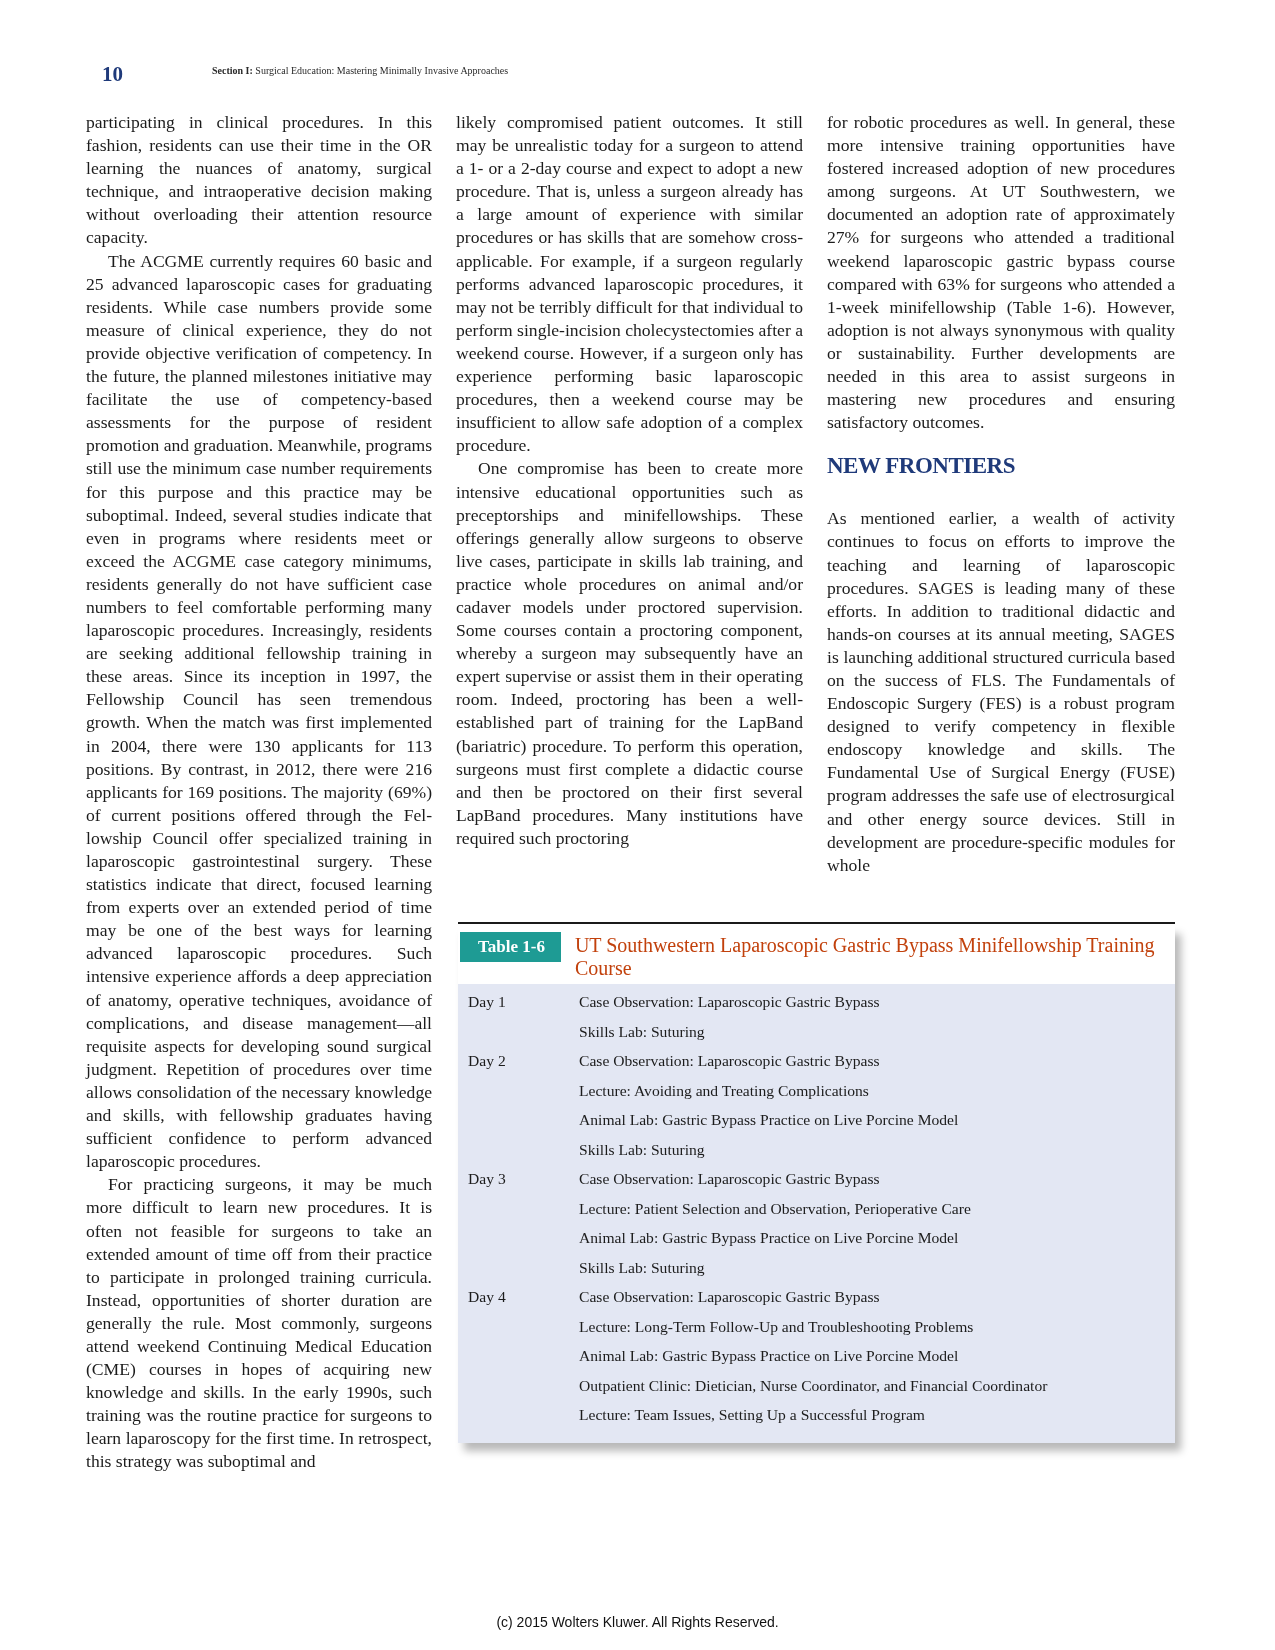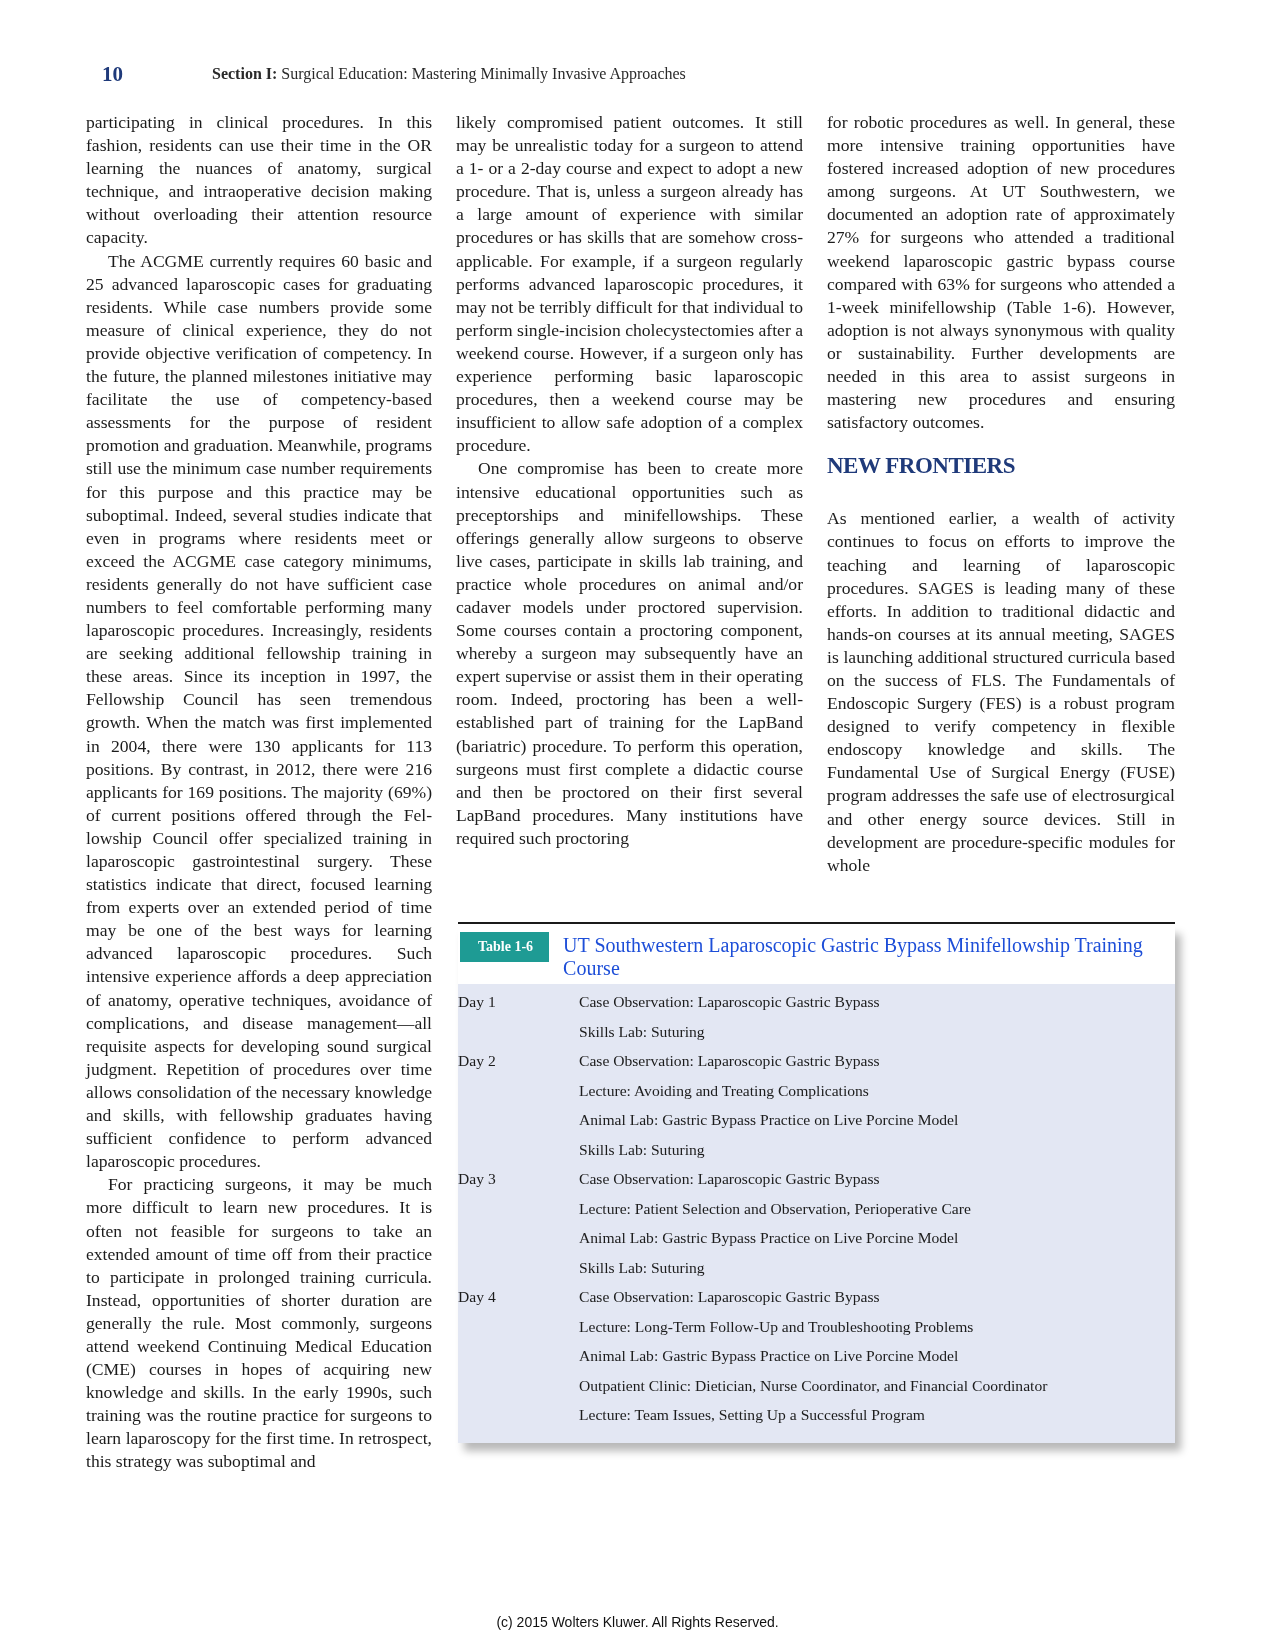--- a/index.html
+++ b/index.html
@@ -1,41 +1,41 @@
 <!DOCTYPE html>
 <html><head>
 <meta charset="utf-8">
 <style>
   * { box-sizing: border-box; margin: 0; padding: 0; }
   html, body { width: 1275px; height: 1650px; background: #ffffff; }
   body { position: relative; font-family: "Liberation Serif", "DejaVu Serif", serif; color: #1c1c1c; overflow: hidden; }
 
   .running-head { position: absolute; top: 62px; left: 86px; width: 1100px; height: 28px; }
   .page-number { position: absolute; left: 16px; top: 0; font-size: 21px; font-weight: bold; color: #1f3a7a; }
-  .section-title { position: absolute; left: 126px; top: 3px; font-size: 16px; color: #2a2a2a; white-space: nowrap; }
+  .section-title { position: absolute; left: 126px; top: 3px; font-size: 10px; color: #2a2a2a; white-space: nowrap; }
   .section-title b { font-weight: bold; }
 
   .col { position: absolute; font-size: 17.6px; line-height: 23.1px; text-align: justify; hyphens: manual; }
   .col p { margin: 0; }
   .col p.indent { text-indent: 22px; }
   .col1 { left: 86px; top: 111px; width: 346px; }
   .col2 { left: 456px; top: 111px; width: 347px; }
   .col3 { left: 827px; top: 111px; width: 348px; }
 
   .heading-new-frontiers { font-family: "Liberation Serif", serif; font-weight: bold; font-size: 23px; color: #1f3a7a; margin: 18px 0 27px 0; letter-spacing: -0.5px; line-height: 28px; }
 
   .table-block { position: absolute; left: 458px; top: 922px; width: 717px; }
   .table-rule { height: 2px; background: #1a1a1a; width: 100%; }
   .table-card { position: relative; box-shadow: 6px 8px 8px rgba(0,0,0,0.28); margin-top: 2px; }
   .table-header { display: flex; align-items: flex-start; background: #ffffff; padding: 6px 0 4px 0; }
-  .table-label { background: #1e9b94; color: #ffffff; font-weight: bold; font-size: 14px; padding: 3px 16px 3px 18px; margin-left: 2px; line-height: 24px; white-space: nowrap; }
-  .table-title { font-size: 20px; line-height: 23px; color: #1d4ed8; padding-left: 14px; padding-top: 2px; flex: 1; }
+  .table-label { background: #1e9b94; color: #ffffff; font-weight: bold; font-size: 17px; padding: 3px 16px 3px 18px; margin-left: 2px; line-height: 24px; white-space: nowrap; }
+  .table-title { font-size: 20px; line-height: 23px; color: #c2410c; padding-left: 14px; padding-top: 2px; flex: 1; }
   .table-body { background: #e3e7f3; padding: 4px 0 12px 0; }
   .table-row { display: flex; font-size: 15.6px; line-height: 20.5px; }
-  .table-row .day { width: 121px; padding-top: 4px; }
+  .table-row .day { width: 121px; padding-left: 10px; padding-top: 4px; }
   .table-row .activity { flex: 1; padding-top: 4px; padding-bottom: 5px; padding-right: 40px; }
 
   .footer { position: absolute; left: 0; right: 0; top: 1614px; text-align: center; font-family: "Liberation Sans", "DejaVu Sans", sans-serif; font-size: 14px; color: #111; }
 </style>
 </head>
 <body>
 
 <header class="running-head">
   <span class="page-number">10</span>
   <span class="section-title"><b>Section I:</b> <span>Surgical Education: Mastering Minimally Invasive Approaches</span></span>

